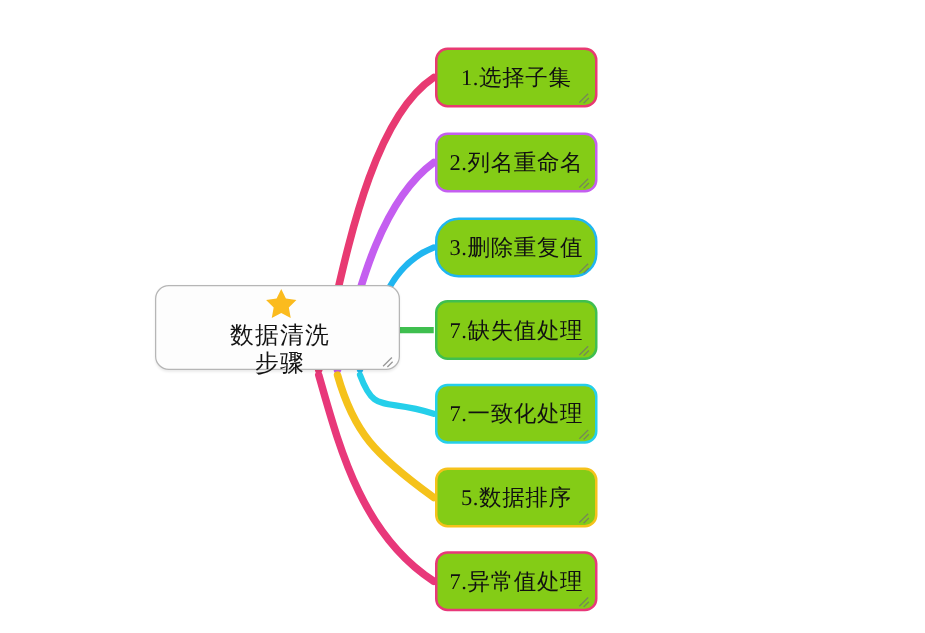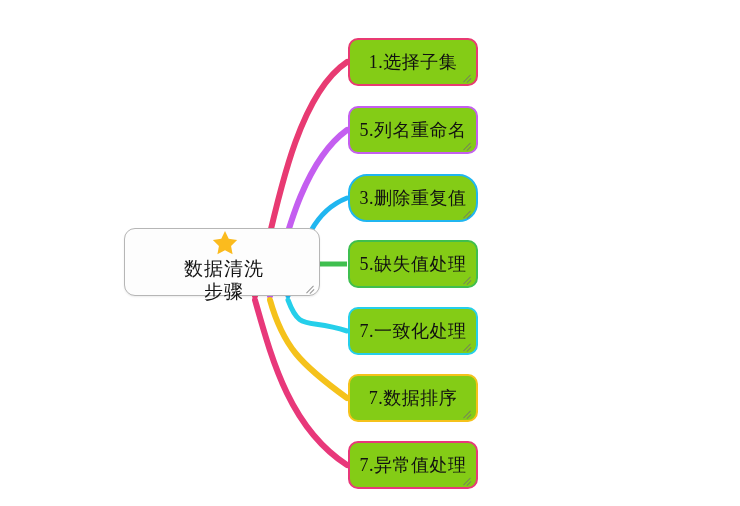--- a/index.html
+++ b/index.html
@@ -143,53 +143,53 @@
 
   <div class="node child-node" id="n1" style="left:348px; top:38px; border-color:#E83A72;">
     <span class="child-label">1.选择子集</span>
     <span class="grip">
         <i class="a"></i>
         <i class="b"></i>
       </span>
   </div>
 
   <div class="node child-node" id="n2" style="left:348px; top:106px; border-color:#C45EF0;">
-    <span class="child-label">5.列名重命名</span>
+    <span class="child-label">2.列名重命名</span>
     <span class="grip">
         <i class="a"></i>
         <i class="b"></i>
       </span>
   </div>
 
   <div class="node child-node" id="n3" style="left:348px; top:174px; border-color:#20B6F0;border-radius:19px;">
     <span class="child-label">3.删除重复值</span>
     <span class="grip">
         <i class="a"></i>
         <i class="b"></i>
       </span>
   </div>
 
   <div class="node child-node" id="n4" style="left:348px; top:240px; border-color:#3FBF4F;">
-    <span class="child-label">5.缺失值处理</span>
+    <span class="child-label">7.缺失值处理</span>
     <span class="grip">
         <i class="a"></i>
         <i class="b"></i>
       </span>
   </div>
 
   <div class="node child-node" id="n5" style="left:348px; top:307px; border-color:#25CFEA;">
     <span class="child-label">7.一致化处理</span>
     <span class="grip">
         <i class="a"></i>
         <i class="b"></i>
       </span>
   </div>
 
   <div class="node child-node" id="n6" style="left:348px; top:374px; border-color:#F5C21B;">
-    <span class="child-label">7.数据排序</span>
+    <span class="child-label">5.数据排序</span>
     <span class="grip">
         <i class="a"></i>
         <i class="b"></i>
       </span>
   </div>
 
   <div class="node child-node" id="n7" style="left:348px; top:441px; border-color:#E8387A;">
     <span class="child-label">7.异常值处理</span>
     <span class="grip">
         <i class="a"></i>

